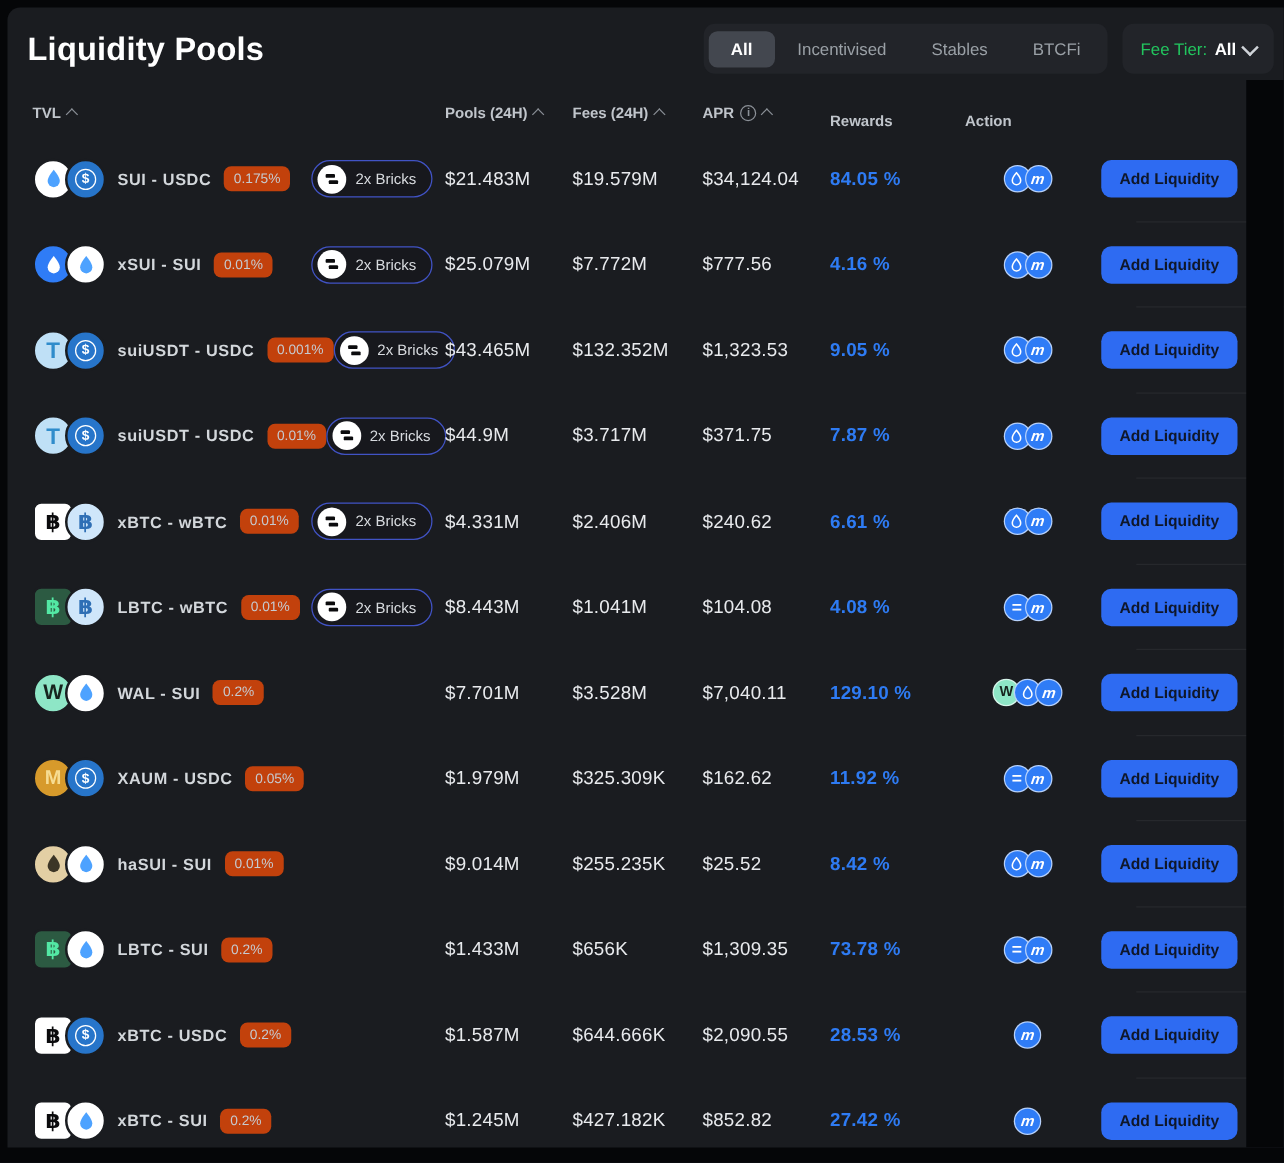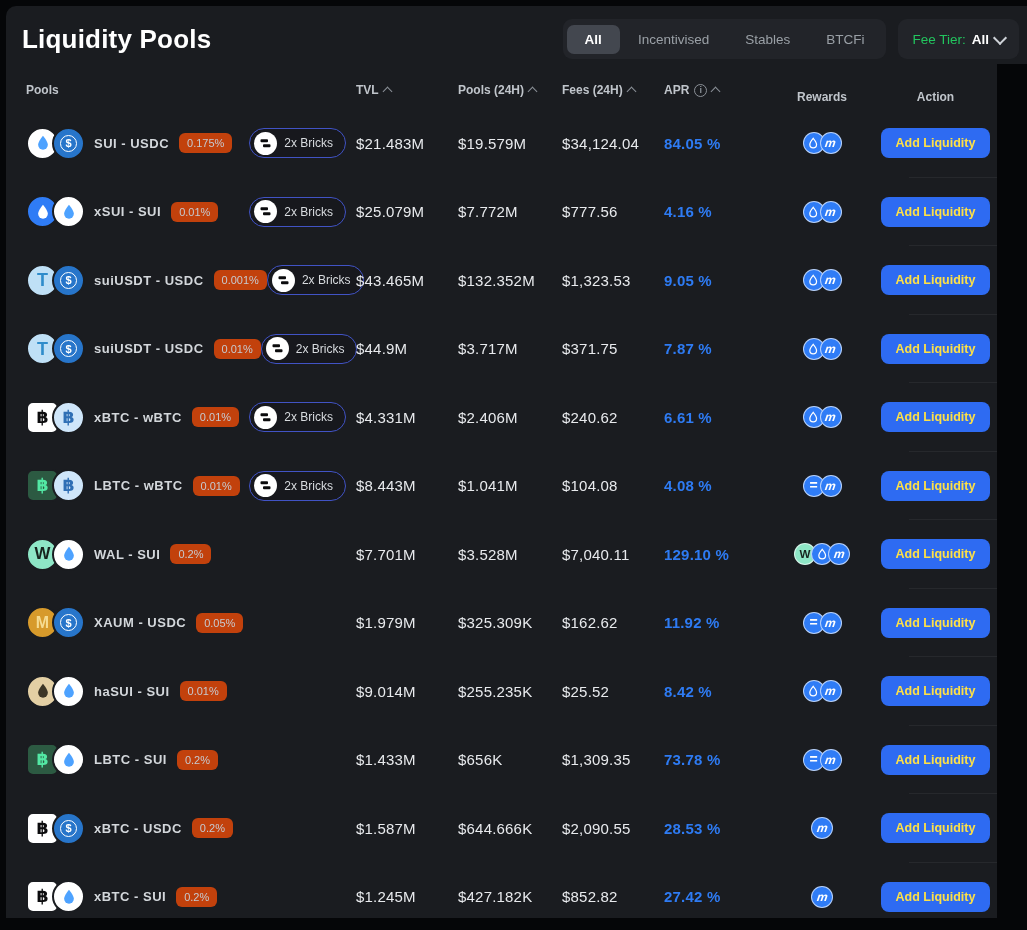--- a/index.html
+++ b/index.html
@@ -25,21 +25,21 @@
   .feetier{margin-left:12px;margin-right:0;height:40px;background:#222429;border-radius:9px;display:flex;align-items:center;
     padding:0 14px;gap:6px;box-sizing:border-box;white-space:nowrap;}
   .feetier .lab{color:#22c55e;font-size:13.5px;}
   .feetier .val{color:#ffffff;font-size:13.5px;font-weight:700;}
   .chev{width:8px;height:8px;border-left:2px solid #cfd3d8;border-bottom:2px solid #cfd3d8;transform:rotate(-45deg);margin-top:-3px;}
 
   
   .grid{display:grid;grid-template-columns:330px 102px 104px 102px 108px 100px 127px;align-items:center;padding-left:20px;}
   .thead{height:38px;margin-top:7px;}
   .th{font-size:12px;font-weight:700;color:#c0c5cb;display:flex;align-items:center;gap:5px;}
-  .th.center{justify-content:center;margin-top:13px;}
+  .th.center{margin-top:13px;}
   .sort{width:6px;height:6px;border-left:1.6px solid #8b9097;border-top:1.6px solid #8b9097;transform:rotate(45deg);margin-top:3px;}
   .info{width:13px;height:13px;border:1.4px solid #8b9097;border-radius:50%;color:#8b9097;font-size:9px;display:flex;
     align-items:center;justify-content:center;box-sizing:border-box;font-style:normal;}
 
   .row{height:68.5px;position:relative;}
   .row::after{content:'';position:absolute;right:0;bottom:0;width:118px;border-bottom:1px solid rgba(255,255,255,.055);}
   .pool{display:flex;align-items:center;padding-right:10px;box-sizing:border-box;}
   .coins{display:flex;align-items:center;flex:0 0 auto;}
   .ticon{display:flex;align-items:center;justify-content:center;border-radius:50%;width:29px;height:29px;
     border:2px solid #1a1c20;box-sizing:content-box;flex:0 0 auto;overflow:hidden;}
@@ -54,21 +54,21 @@
 
   .num{font-size:15px;color:#e8eaed;font-weight:500;letter-spacing:.2px;}
   .apr{font-size:15px;font-weight:600;color:#2e7bf3;letter-spacing:.2px;}
 
   .rewards{display:flex;align-items:center;justify-content:center;}
   .ricon{width:22px;height:22px;border-radius:50%;display:flex;align-items:center;justify-content:center;
     border:1px solid rgba(255,255,255,.65);box-sizing:border-box;flex:0 0 auto;}
   .ricon + .ricon{margin-left:-5px;}
 
   .actioncell{display:flex;justify-content:center;}
-  .addbtn{background:#2e6bf2;color:#fde047;border:none;border-radius:8px;font-size:12.5px;font-weight:600;
+  .addbtn{background:#2e6bf2;color:#0f172a;border:none;border-radius:8px;font-size:12.5px;font-weight:600;
     padding:8px 15px;cursor:pointer;font-family:inherit;white-space:nowrap;}
 
   
   .g-txt{font-weight:800;line-height:1;}
   .g-usdc{border:1.6px solid currentColor;border-radius:50%;width:17px;height:17px;display:flex;align-items:center;
     justify-content:center;font-size:11px;font-weight:800;box-sizing:border-box;}
   .g-mmt{font-style:italic;font-weight:800;transform:skewX(-8deg);font-size:12px;}
   .g-eq{font-weight:900;font-size:14px;margin-top:-2px;}
 </style>
 </head>
@@ -89,23 +89,20 @@
 
     <div class="feetier">
       <span class="lab">Fee Tier:</span>
       <span class="val">All</span>
       <span class="chev"></span>
     </div>
   </div>
 
   <div class="grid thead">
     <div class="th">
-        <span>Pools</span>
-      </div>
-    <div class="th">
         <span>TVL</span>
         <span class="sort"></span>
       </div>
     <div class="th">
         <span>Pools (24H)</span>
         <span class="sort"></span>
       </div>
     <div class="th">
         <span>Fees (24H)</span>
         <span class="sort"></span>

